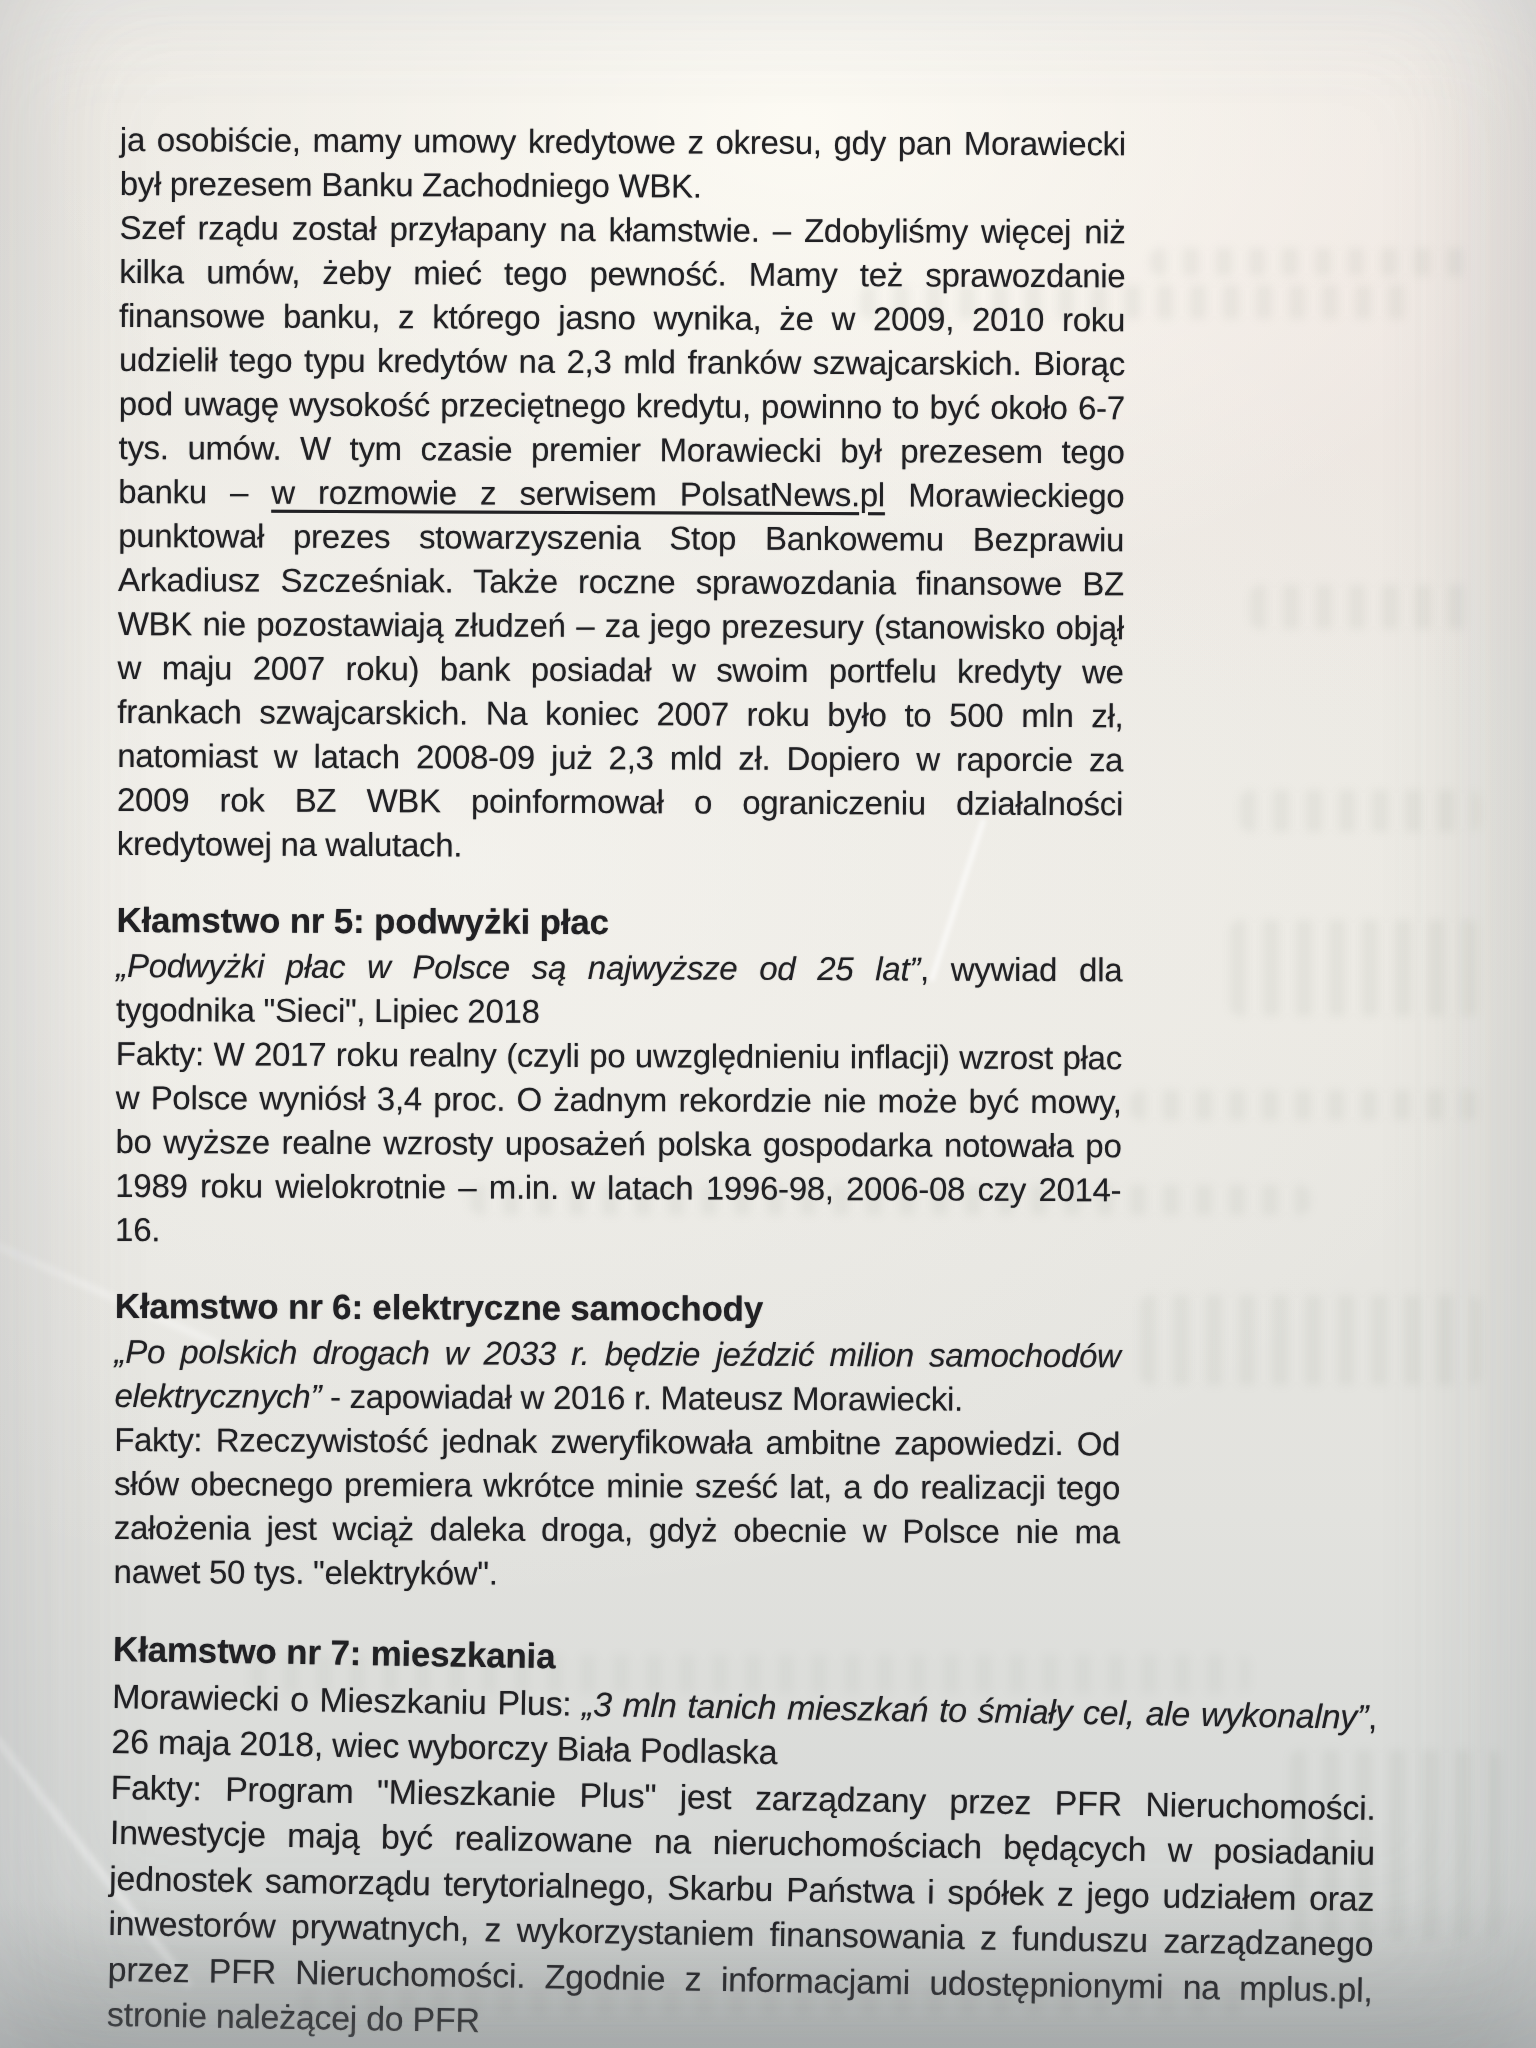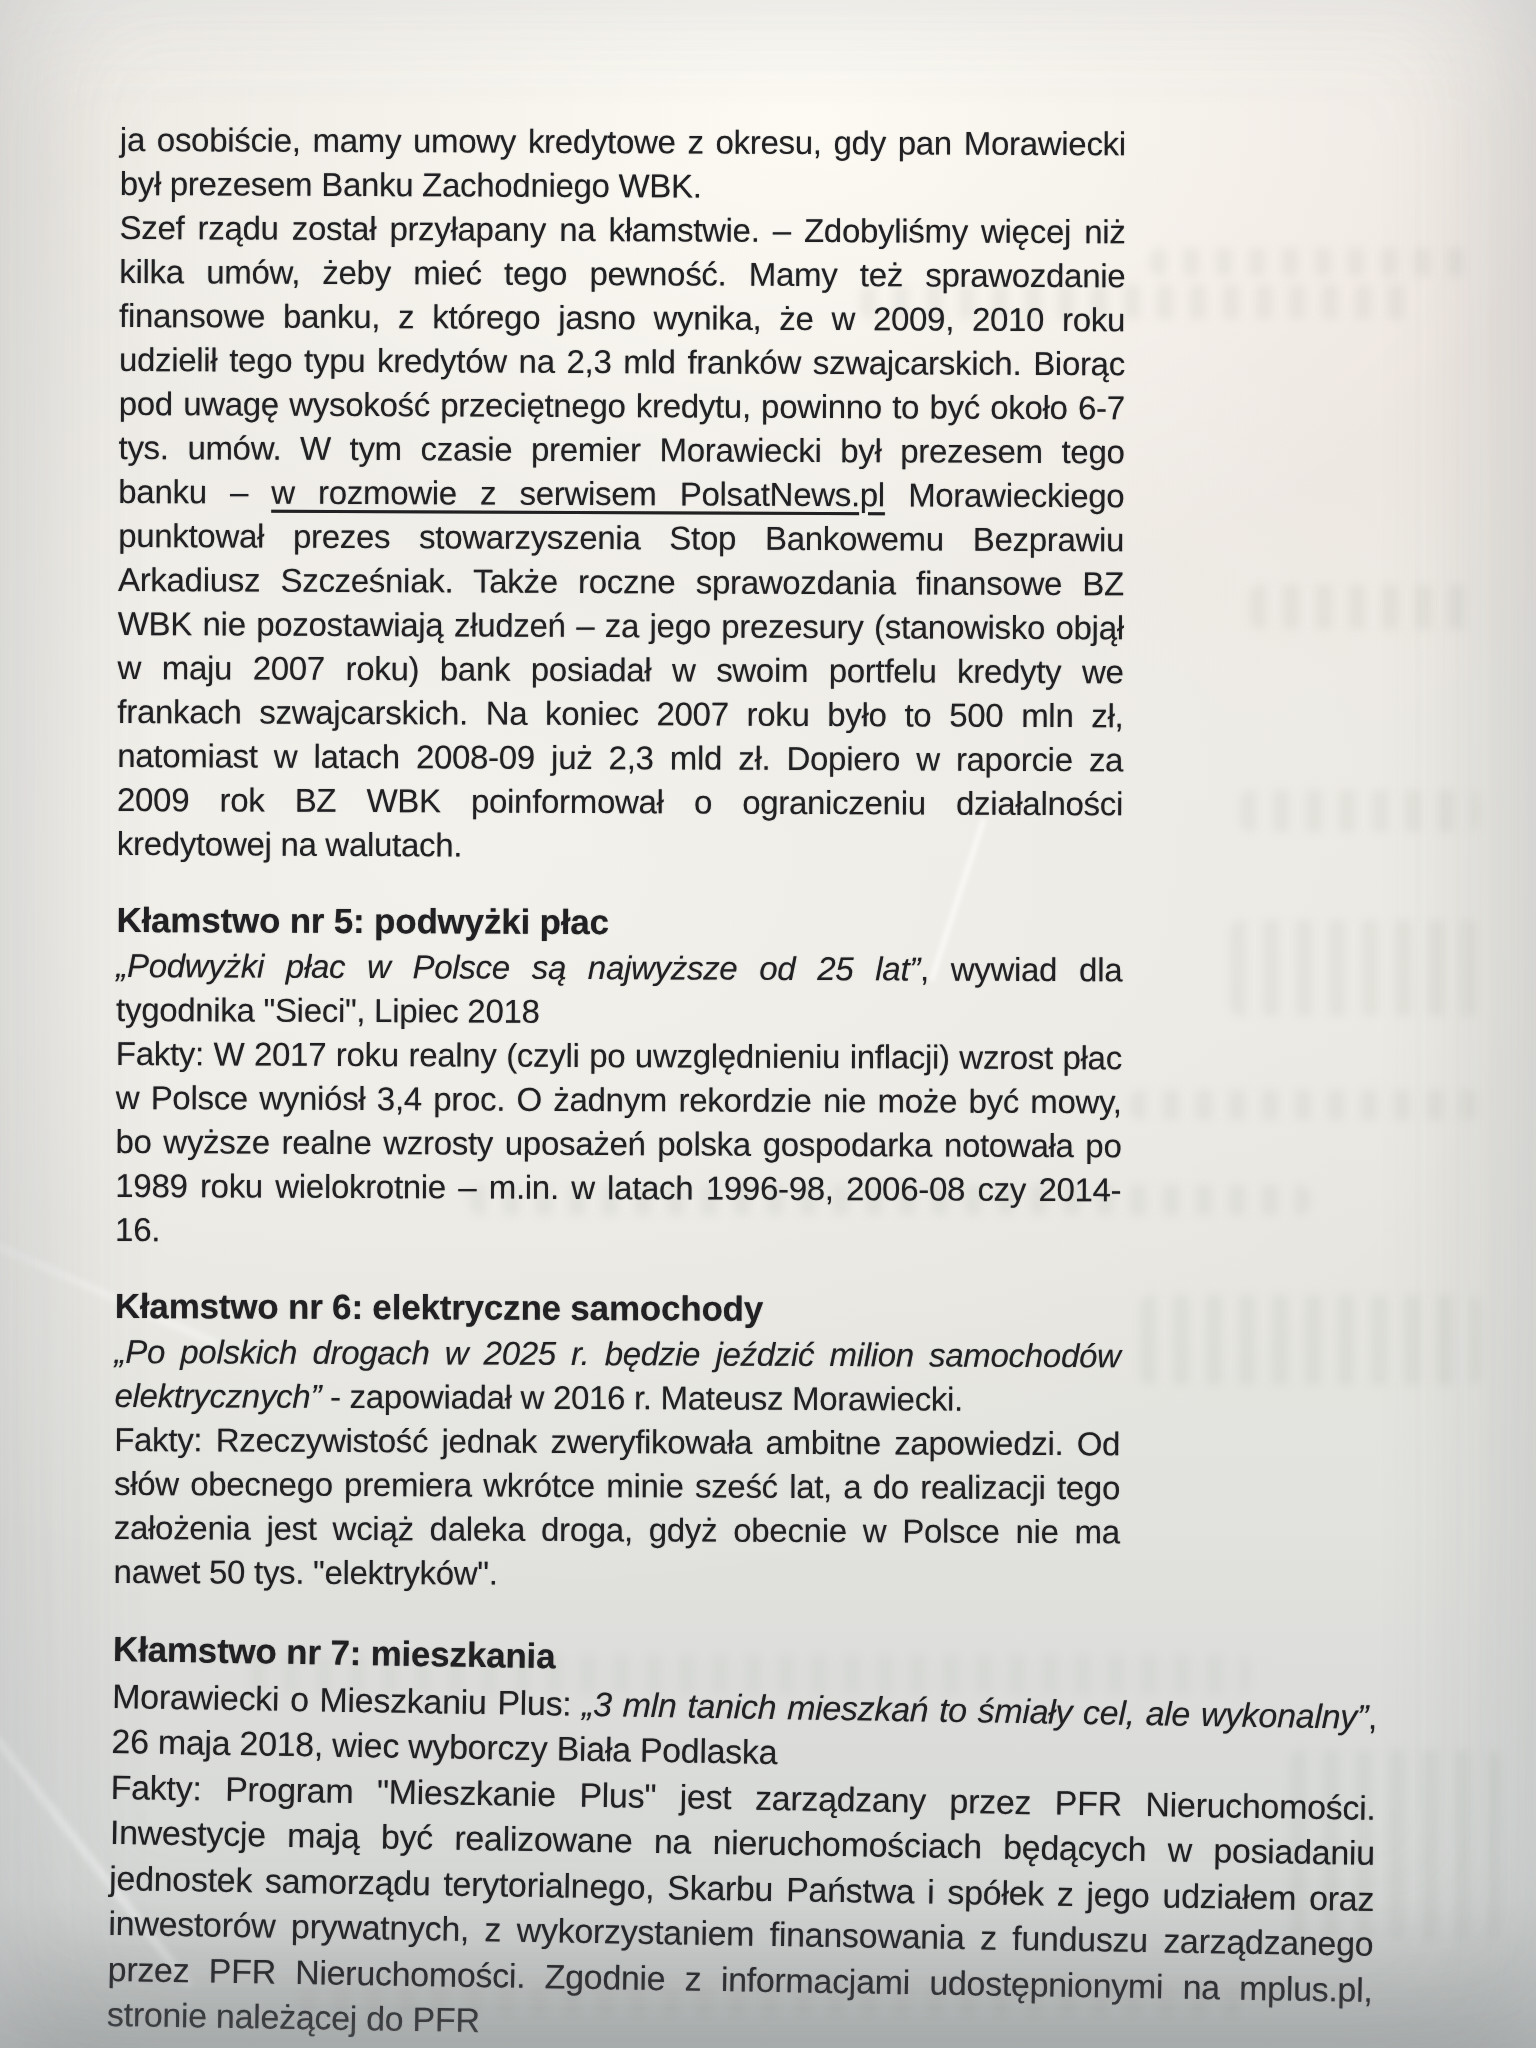--- a/index.html
+++ b/index.html
@@ -102,21 +102,21 @@
     <p class="para"><span>Szef rządu został przyłapany na kłamstwie. – Zdobyliśmy więcej niż kilka umów, żeby mieć tego pewność. Mamy też sprawozdanie finansowe banku, z którego jasno wynika, że w 2009, 2010 roku udzielił tego typu kredytów na 2,3 mld franków szwajcarskich. Biorąc pod uwagę wysokość przeciętnego kredytu, powinno to być około 6-7 tys. umów. W tym czasie premier Morawiecki był prezesem tego banku – </span><span class="seg-u">w rozmowie z serwisem PolsatNews.pl</span><span> Morawieckiego punktował prezes stowarzyszenia Stop Bankowemu Bezprawiu Arkadiusz Szcześniak. Także roczne sprawozdania finansowe BZ WBK nie pozostawiają złudzeń – za jego prezesury (stanowisko objął w maju 2007 roku) bank posiadał w swoim portfelu kredyty we frankach szwajcarskich. Na koniec 2007 roku było to 500 mln zł, natomiast w latach 2008-09 już 2,3 mld zł. Dopiero w raporcie za 2009 rok BZ WBK poinformował o ograniczeniu działalności kredytowej na walutach.</span></p>
 
     <h2 class="heading">Kłamstwo nr 5: podwyżki płac</h2>
 
     <p class="para"><span class="seg-i">„Podwyżki płac w Polsce są najwyższe od 25 lat”</span><span>, wywiad dla tygodnika "Sieci", Lipiec 2018</span></p>
 
     <p class="para"><span>Fakty: W 2017 roku realny (czyli po uwzględnieniu inflacji) wzrost płac w Polsce wyniósł 3,4 proc. O żadnym rekordzie nie może być mowy, bo wyższe realne wzrosty uposażeń polska gospodarka notowała po 1989 roku wielokrotnie – m.in. w latach 1996-98, 2006-08 czy 2014-16.</span></p>
 
     <h2 class="heading">Kłamstwo nr 6: elektryczne samochody</h2>
 
-    <p class="para"><span class="seg-i">„Po polskich drogach w 2025 r. będzie jeździć milion samochodów elektrycznych”</span><span> - zapowiadał w 2016 r. Mateusz Morawiecki.</span></p>
+    <p class="para"><span class="seg-i">„Po polskich drogach w 2033 r. będzie jeździć milion samochodów elektrycznych”</span><span> - zapowiadał w 2016 r. Mateusz Morawiecki.</span></p>
 
     <p class="para"><span>Fakty: Rzeczywistość jednak zweryfikowała ambitne zapowiedzi. Od słów obecnego premiera wkrótce minie sześć lat, a do realizacji tego założenia jest wciąż daleka droga, gdyż obecnie w Polsce nie ma nawet 50 tys. "elektryków".</span></p>
 
     <div class="section-7">
       <h2 class="heading">Kłamstwo nr 7: mieszkania</h2>
 
       <p class="para"><span>Morawiecki o Mieszkaniu Plus: </span><span class="seg-i">„3 mln tanich mieszkań to śmiały cel, ale wykonalny”</span><span>, 26 maja 2018, wiec wyborczy Biała Podlaska</span></p>
 
       <p class="para"><span>Fakty: Program "Mieszkanie Plus" jest zarządzany przez PFR Nieruchomości. Inwestycje mają być realizowane na nieruchomościach będących w posiadaniu jednostek samorządu terytorialnego, Skarbu Państwa i spółek z jego udziałem oraz inwestorów prywatnych, z wykorzystaniem finansowania z funduszu zarządzanego przez PFR Nieruchomości. Zgodnie z informacjami udostępnionymi na mplus.pl, stronie należącej do PFR</span></p>
     </div>

